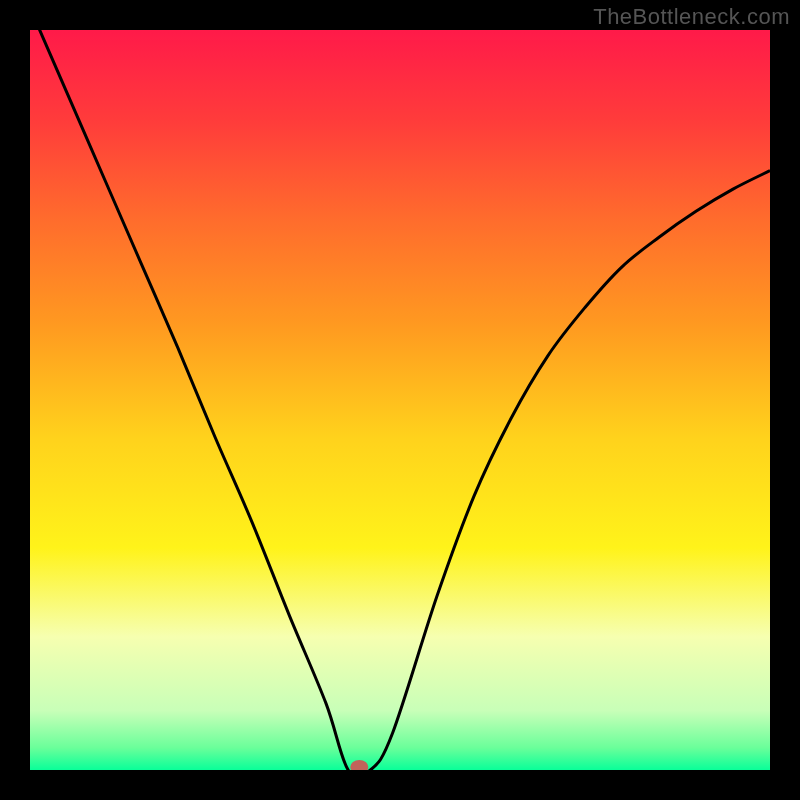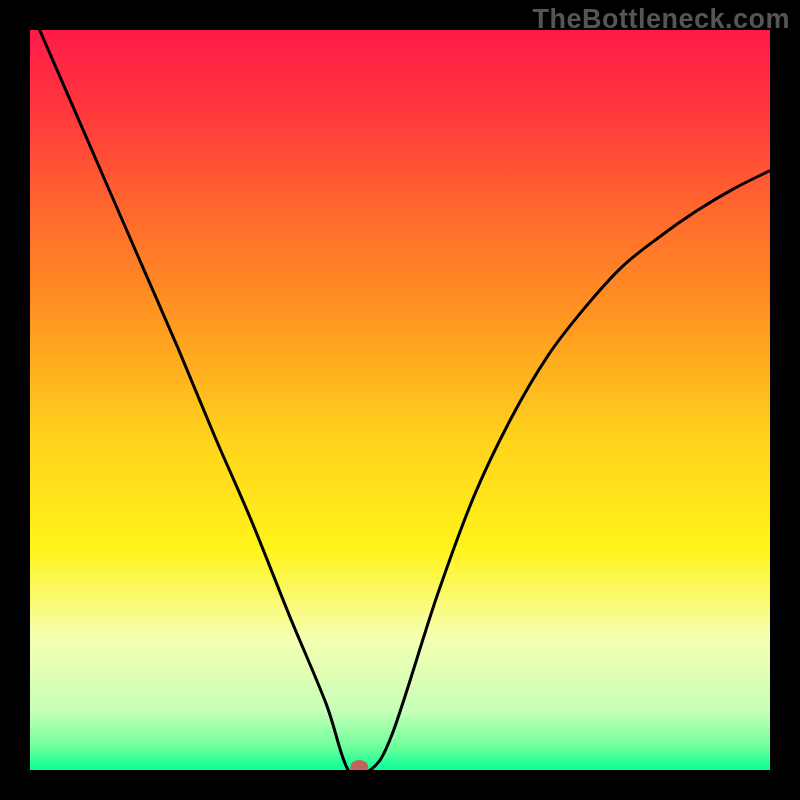--- a/index.html
+++ b/index.html
@@ -14,22 +14,22 @@
     position: relative;
     width: 800px;
     height: 800px;
     background: #000;
   }
   .watermark {
     position: absolute;
     top: 4px;
     right: 10px;
     color: #555;
-    font-size: 27px;
-    font-weight: 700;
+    font-size: 22px;
+    font-weight: 400;
     letter-spacing: 0.5px;
     z-index: 10;
     margin-left: 36px;
   }
   .plot-area {
     position: absolute;
     left: 30px;
     top: 30px;
     width: 740px;
     height: 740px;

